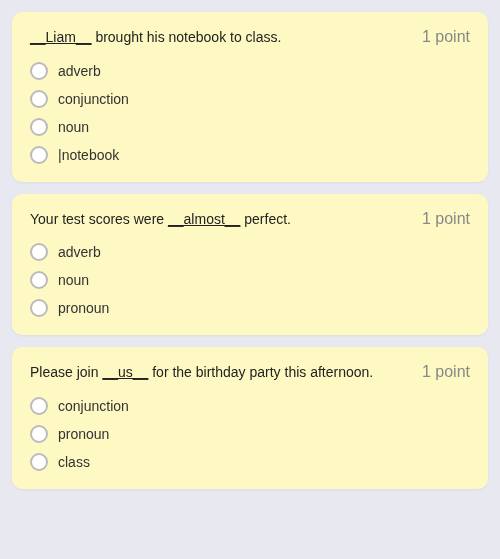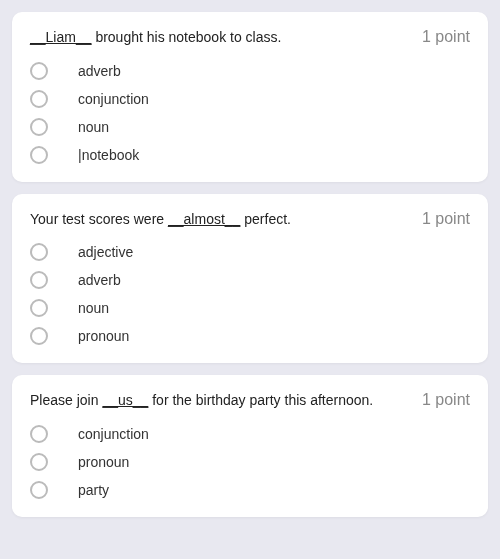--- a/index.html
+++ b/index.html
@@ -12,21 +12,21 @@
       background-color: #e8e8f0;
       font-family: Arial, sans-serif;
       font-size: 14px;
       color: #333;
       width: 500px;
       min-height: 559px;
       padding: 12px;
     }
 
     .question-card {
-      background: #ffffff;
+      background: #fef9c3;
       border-radius: 10px;
       padding: 16px 18px 18px 18px;
       margin-bottom: 12px;
       box-shadow: 0 1px 3px rgba(0,0,0,0.05);
     }
 
     .question-header {
       display: flex;
       justify-content: space-between;
       align-items: flex-start;
@@ -57,21 +57,20 @@
       list-style: none;
       padding: 0;
       margin: 0;
     }
 
     .option-item {
       display: flex;
       align-items: center;
       margin-bottom: 10px;
       cursor: pointer;
-      gap: 20px;
     }
 
     .option-item:last-child {
       margin-bottom: 0;
     }
 
     .radio-circle {
       width: 18px;
       height: 18px;
       border-radius: 50%;
@@ -120,24 +119,20 @@
 <div class="question-card">
   <div class="question-header">
     <div class="question-text">
       Your test scores were <em>__almost__</em> perfect.
     </div>
     <div class="points-label">1 point</div>
   </div>
   <ul class="options-list">
     <li class="option-item">
       <span class="radio-circle"></span>
-      <span class="option-label">adjective</span>
-    </li>
-    <li class="option-item">
-      <span class="radio-circle"></span>
       <span class="option-label">adverb</span>
     </li>
     <li class="option-item">
       <span class="radio-circle"></span>
       <span class="option-label">noun</span>
     </li>
     <li class="option-item">
       <span class="radio-circle"></span>
       <span class="option-label">pronoun</span>
     </li>
@@ -155,16 +150,16 @@
     <li class="option-item">
       <span class="radio-circle"></span>
       <span class="option-label">conjunction</span>
     </li>
     <li class="option-item">
       <span class="radio-circle"></span>
       <span class="option-label">pronoun</span>
     </li>
     <li class="option-item">
       <span class="radio-circle"></span>
-      <span class="option-label">party</span>
+      <span class="option-label">class</span>
     </li>
   </ul>
 </div>
 
 </body></html>

